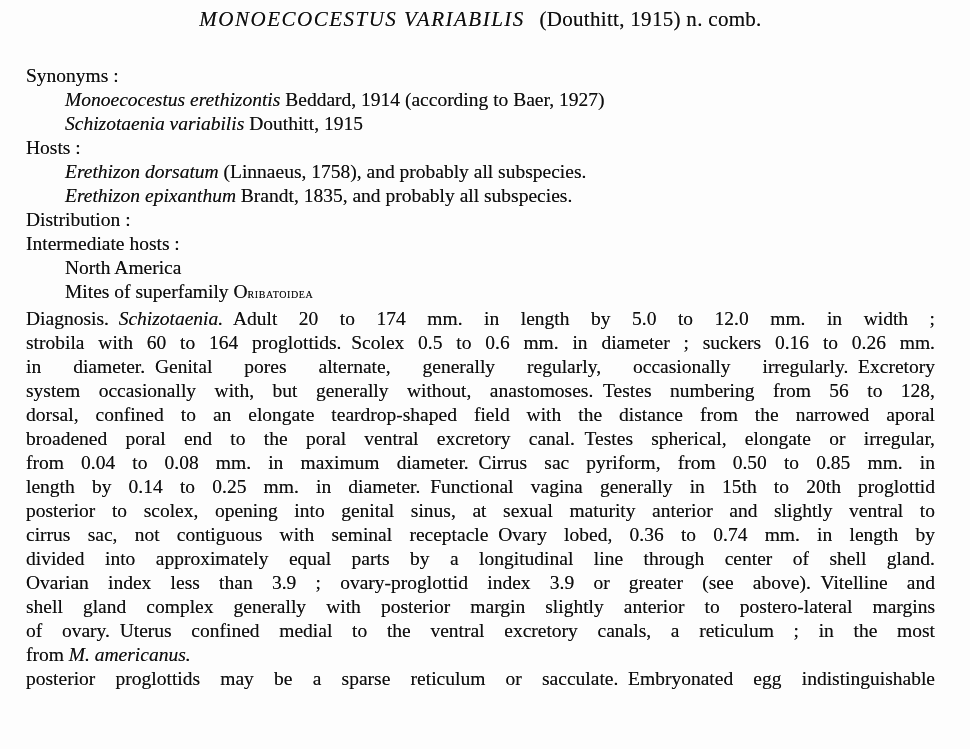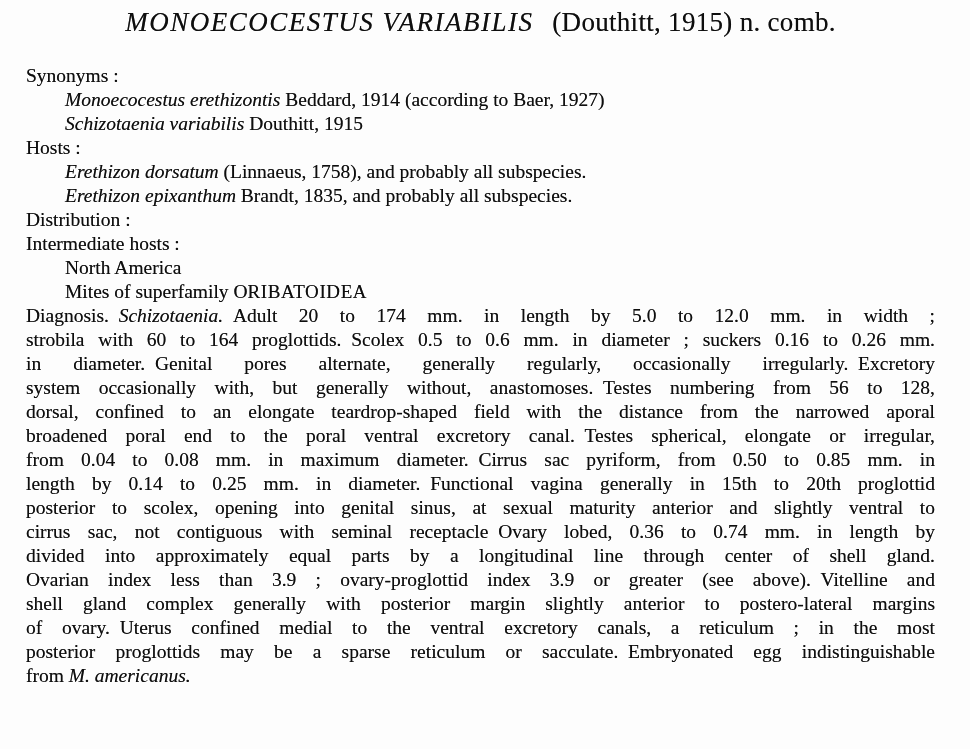--- a/index.html
+++ b/index.html
@@ -12,38 +12,38 @@
     font-family: "Liberation Serif", "DejaVu Serif", serif;
     overflow: hidden;
     text-shadow: 0 0 0.4px rgba(0,0,0,0.55);
   }
   .title {
     position: absolute;
     top: 7px;
     left: 26px;
     width: 909px;
     text-align: center;
-    font-size: 27px;
+    font-size: 21px;
     white-space: nowrap;
   }
   .title .species { font-style: italic; letter-spacing: 1.5px; }
   .title .auth { margin-left: 0.45em; letter-spacing: 0.3px; }
   .doc-body {
     position: absolute;
     top: 64px;
     left: 26px;
     width: 909px;
     font-size: 19.5px;
     line-height: 24px;
   }
   .line { white-space: pre-wrap; }
   .indent { padding-left: 39px; }
   .just { text-align: justify; text-align-last: justify; }
   .it { font-style: italic; }
-  .sc { font-size: 19px; letter-spacing: 0.6px; text-align: center; }
+  .sc { font-size: 10px; letter-spacing: 0.6px; text-align: center; }
 </style>
 </head>
 <body>
 
 <div class="page">
   <div class="title">
     <span class="species">MONOECOCESTUS VARIABILIS</span>
     <span class="auth">(Douthitt, 1915) n. comb.</span>
   </div>
   <div class="doc-body" id="body-lines">
@@ -64,16 +64,16 @@
       <div class="line para just"><span>dorsal, confined to an elongate teardrop-shaped field with the distance from the narrowed aporal</span></div>
       <div class="line para just"><span>broadened poral end to the poral ventral excretory canal. Testes spherical, elongate or irregular,</span></div>
       <div class="line para just"><span>from 0.04 to 0.08 mm. in maximum diameter. Cirrus sac pyriform, from 0.50 to 0.85 mm. in</span></div>
       <div class="line para just"><span>length by 0.14 to 0.25 mm. in diameter. Functional vagina generally in 15th to 20th proglottid</span></div>
       <div class="line para just"><span>posterior to scolex, opening into genital sinus, at sexual maturity anterior and slightly ventral to</span></div>
       <div class="line para just"><span>cirrus sac, not contiguous with seminal receptacle Ovary lobed, 0.36 to 0.74 mm. in length by</span></div>
       <div class="line para just"><span>divided into approximately equal parts by a longitudinal line through center of shell gland.</span></div>
       <div class="line para just"><span>Ovarian index less than 3.9 ; ovary-proglottid index 3.9 or greater (see above). Vitelline and</span></div>
       <div class="line para just"><span>shell gland complex generally with posterior margin slightly anterior to postero-lateral margins</span></div>
       <div class="line para just"><span>of ovary. Uterus confined medial to the ventral excretory canals, a reticulum ; in the most</span></div>
+      <div class="line para"><span>from </span><span class="it">M. americanus.</span></div>
       <div class="line para just"><span>posterior proglottids may be a sparse reticulum or sacculate. Embryonated egg indistinguishable</span></div>
-      <div class="line para"><span>from </span><span class="it">M. americanus.</span></div>
     </div>
 </div>
 
 </body></html>

